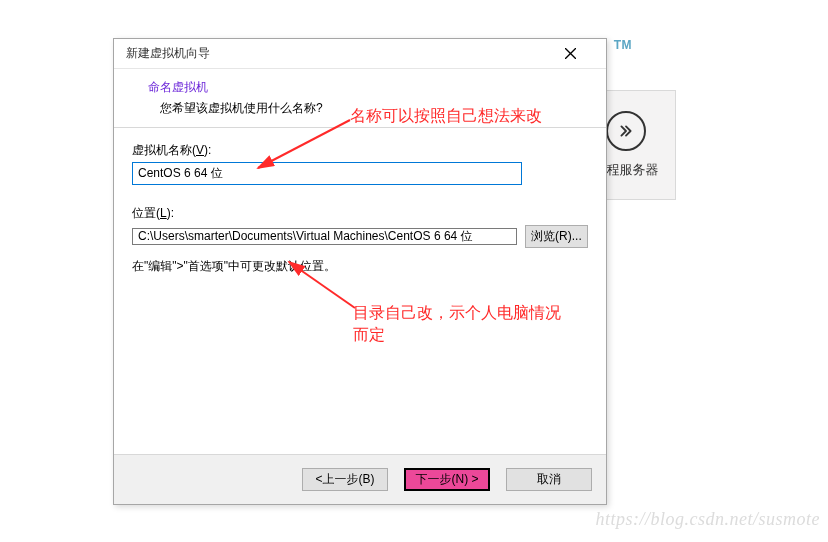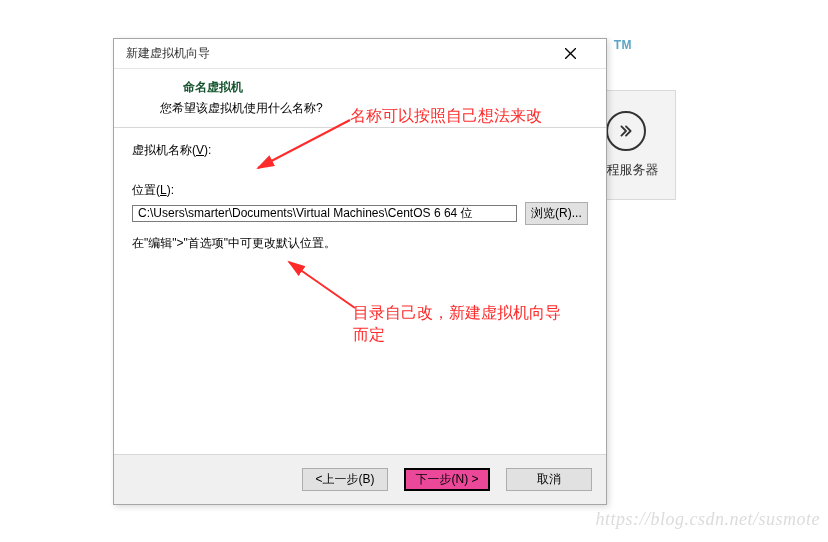--- a/index.html
+++ b/index.html
@@ -56,21 +56,21 @@
     .titlebar .close {
       width: 40px; height: 26px; display: flex; align-items: center; justify-content: center;
       cursor: pointer;
     }
     .titlebar .close svg { width: 11px; height: 11px; }
     .header-area {
       padding: 10px 22px 10px 34px;
       border-bottom: 1px solid #d8d8d8;
       background: #fff;
     }
-    .header-area .hdr-title { font-weight: bold; font-size: 12px; color: #14532d; margin-bottom: 4px; margin-left: 35px; }
+    .header-area .hdr-title { font-weight: normal; font-size: 12px; color: #6d28d9; margin-bottom: 4px; }
     .header-area .hdr-sub { font-size: 12px; color: #000; margin-left: 12px; }
     .content {
       flex: 1;
       padding: 14px 18px 10px 18px;
       position: relative;
     }
     .field-label { font-size: 12px; color: #000; margin-bottom: 3px; }
     .underline { text-decoration: underline; }
     .name-input {
       width: 390px;
@@ -170,20 +170,21 @@
 
   <div class="header-area">
     <div class="hdr-title">命名虚拟机</div>
     <div class="hdr-sub">您希望该虚拟机使用什么名称?</div>
   </div>
 
   <div class="content">
     <div class="field-label">
       <span>虚拟机名称(</span><span class="underline">V</span><span>):</span>
     </div>
+    <input class="name-input" type="text" value="CentOS 6 64 位" style="">
 
     <div style="height:20px"></div>
 
     <div class="field-label">
       <span>位置(</span><span class="underline">L</span><span>):</span>
     </div>
     <div class="loc-row">
       <input class="loc-input" type="text" value="C:\Users\smarter\Documents\Virtual Machines\CentOS 6 64 位" style="">
       <button class="browse-btn">浏览(R)...</button>
     </div>
@@ -203,21 +204,21 @@
 <svg class="arrow-svg" style="left:250px; top:118px; width:110px; height:60px;">
   <defs>
       <marker id="ah1" markerWidth="10" markerHeight="10" refX="8" refY="3" orient="auto">
         <polygon points="0,0 9,3 0,6" fill="#ff2a2a"></polygon>
       </marker>
     </defs>
   <line x1="100" y1="2" x2="8" y2="50" stroke="#ff2a2a" stroke-width="2" marker-end="url(#ah1)"></line>
 </svg>
 
 <div class="annotation" style="left:353px; top:302px; width:240px;">
-  <span>目录自己改，新建虚拟机向导</span><br>
+  <span>目录自己改，示个人电脑情况</span><br>
   <span>而定</span>
 </div>
 
 <svg class="arrow-svg" style="left:283px; top:256px; width:80px; height:60px;">
   <defs>
       <marker id="ah2" markerWidth="10" markerHeight="10" refX="8" refY="3" orient="auto">
         <polygon points="0,0 9,3 0,6" fill="#ff2a2a"></polygon>
       </marker>
     </defs>
   <line x1="72" y1="52" x2="6" y2="6" stroke="#ff2a2a" stroke-width="2" marker-end="url(#ah2)"></line>

